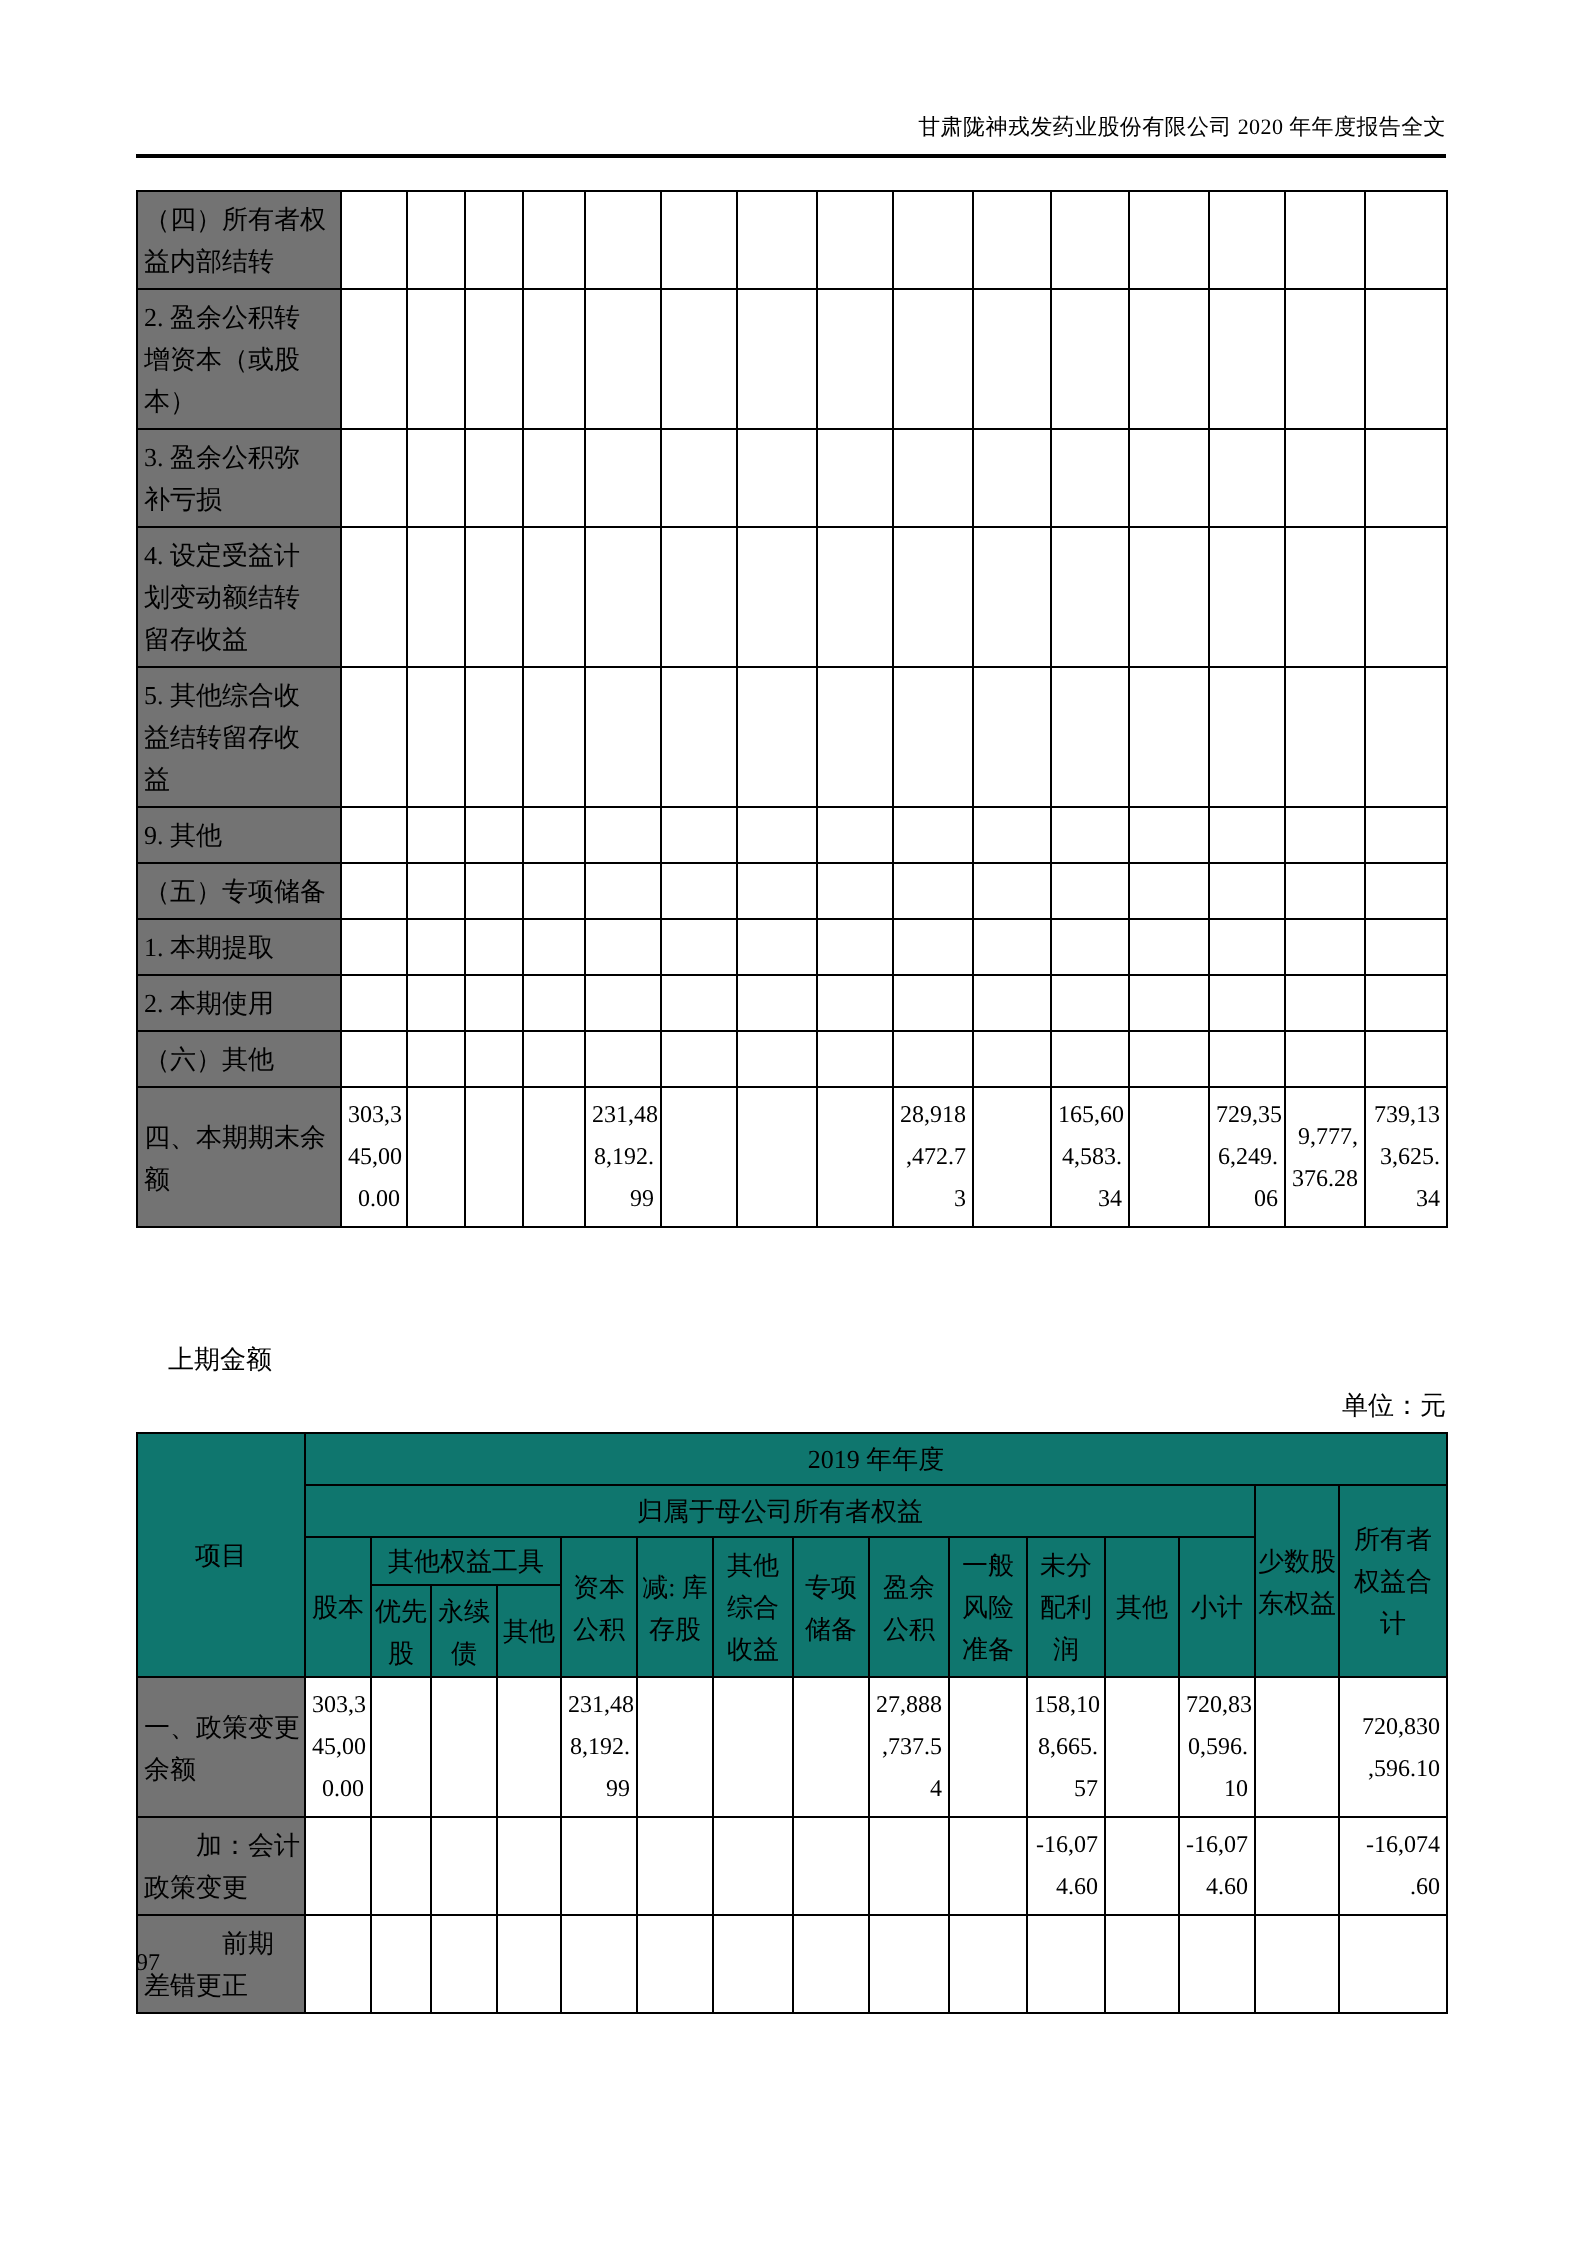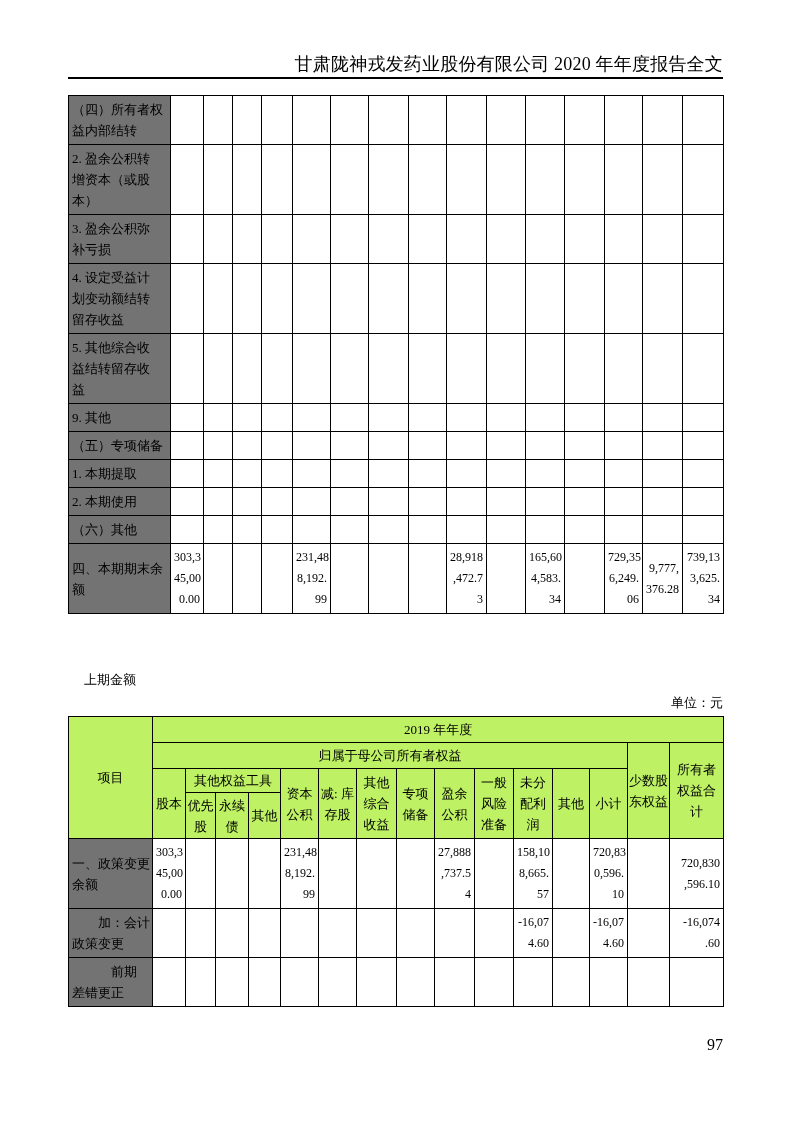--- a/index.html
+++ b/index.html
@@ -2,50 +2,50 @@
 <html><head>
 <meta charset="utf-8">
 <style>
   html,body{margin:0;padding:0;background:#ffffff;}
   .page{
     position:relative;width:793px;height:1122px;background:#fff;
     font-family:"Liberation Serif","DejaVu Serif",serif;color:#000;overflow:hidden;
   }
   .header-title{
     position:absolute;top:55px;left:68px;width:655px;
-    text-align:right;font-size:18px;line-height:18px;letter-spacing:.2px;
+    text-align:right;font-size:11px;line-height:18px;letter-spacing:.2px;
   }
   .header-rule{
     position:absolute;top:77px;left:68px;width:655px;height:0;
     border-top:2px solid #000;
   }
   table.tbl{
     position:absolute;left:68px;width:655px;
     border-collapse:collapse;table-layout:fixed;
     border:1.5px solid #000;
   }
   .top-table{top:95px;}
   .bottom-table{top:716px;}
   .tbl td,.tbl th{
     border:1px solid #000;vertical-align:middle;white-space:pre-line;
   }
   .tbl th{
-    background:#bef264;font-weight:normal;font-size:13px;line-height:21px;
+    background:#0f766e;font-weight:normal;font-size:13px;line-height:21px;
     padding:1px;text-align:center;
   }
   .label-cell{
     background:#737373;font-size:13px;line-height:21px;
     padding:3px 2px 3px 3px;text-align:left;
   }
   .num-cell{
     font-size:12px;line-height:21px;padding:3px 3px;text-align:right;
   }
   .section-label{position:absolute;top:671px;left:84px;font-size:13px;line-height:18px;}
   .unit-label{position:absolute;top:694px;left:68px;width:655px;text-align:right;font-size:13px;line-height:18px;}
-  .page-number{position:absolute;top:1036px;left:68px;width:655px;text-align:right;font-size:16px;}
+  .page-number{position:absolute;top:974px;left:68px;width:655px;text-align:left;font-size:12px;}
 </style>
 </head>
 <body>
 
 <div class="page">
 
   <div class="header-title">甘肃陇神戎发药业股份有限公司 2020 年年度报告全文</div>
   <div class="header-rule"></div>
 
   <table class="tbl top-table">

